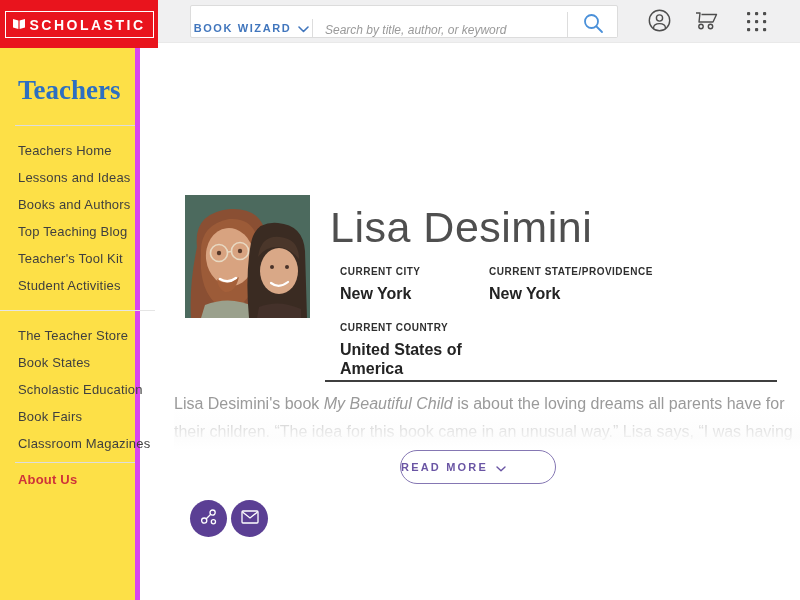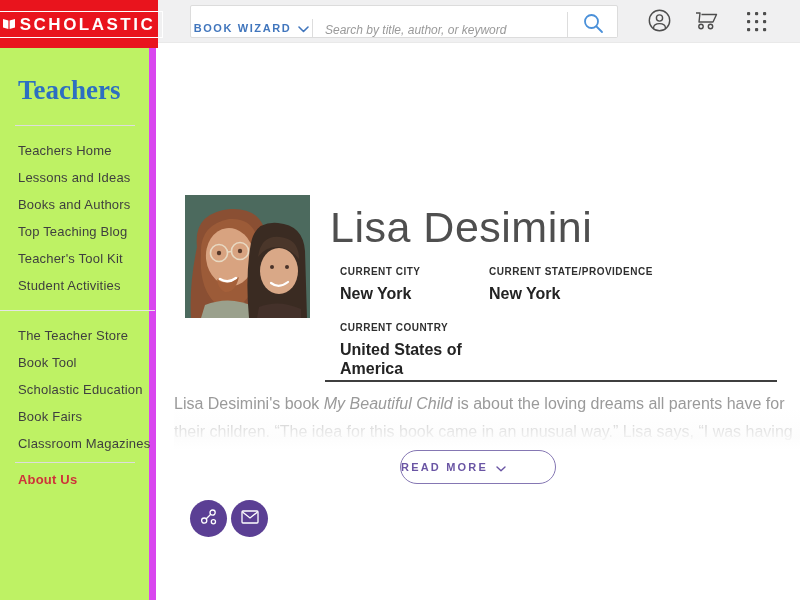--- a/index.html
+++ b/index.html
@@ -20,21 +20,21 @@
   .logo {
     position: absolute; left: 0; top: 0; width: 158px; height: 48px;
     background: #e9141d; z-index: 3; cursor: pointer;
     display: flex; align-items: center; justify-content: center;
   }
   .logo-box {
     border: 1px solid #ffffff; padding: 4px 7px 3px 6px;
     display: flex; align-items: center; gap: 4px;
   }
   .logo-text {
-    color: #ffffff; font-size: 17px; font-weight: bold;
+    color: #ffffff; font-size: 14px; font-weight: bold;
     letter-spacing: 2.5px; line-height: 1;
   }
   .search-wrap {
     position: absolute; left: 190px; top: 5px; width: 428px; height: 33px;
     background: #ffffff; border: 1px solid #dcdcdc; border-radius: 2px;
     display: flex; align-items: flex-end; z-index: 2;
   }
   .book-wizard {
     width: 122px; display: flex; align-items: center; justify-content: center;
     gap: 7px; cursor: pointer; border-right: 1px solid #ddd;
@@ -55,22 +55,22 @@
   .hdr-icon {
     position: absolute; top: 10px; width: 24px; height: 24px;
     cursor: pointer; display: flex; align-items: center; justify-content: center;
   }
   .hdr-icon.user { left: 647px; }
   .hdr-icon.cart { left: 694px; }
   .hdr-icon.grid { left: 744px; top: 11px; }
 
   
   .sidebar {
-    position: absolute; left: 0; top: 48px; width: 156px; height: 552px;
-    background: #bef264; border-right: 7px solid #d946ef;
+    position: absolute; left: 0; top: 48px; width: 140px; height: 552px;
+    background: #fde047; border-right: 5px solid #d946ef;
   }
   .sidebar-title {
     font-family: "Liberation Serif", "DejaVu Serif", serif;
     color: #2d6fc1; font-size: 27px; font-weight: 600;
     position: absolute; left: 18px; top: 27px; cursor: pointer;
   }
   .side-divider {
     position: absolute; left: 15px; width: 120px; height: 1px; background: #dddddd;
   }
   .side-divider.full { left: 0; width: 155px; background: #e5e5e5; }
@@ -221,21 +221,21 @@
       <li>Books and Authors</li>
       <li>Top Teaching Blog</li>
       <li>Teacher's Tool Kit</li>
       <li>Student Activities</li>
     </ul>
 
     <div class="side-divider full" style="top:262px"></div>
 
     <ul class="nav" style="top:274px">
       <li>The Teacher Store</li>
-      <li>Book Tool</li>
+      <li>Book States</li>
       <li>Scholastic Education</li>
       <li>Book Fairs</li>
       <li>Classroom Magazines</li>
     </ul>
 
     <div class="side-divider" style="top:414px"></div>
 
     <div class="about-link">About Us</div>
   </div>
 

